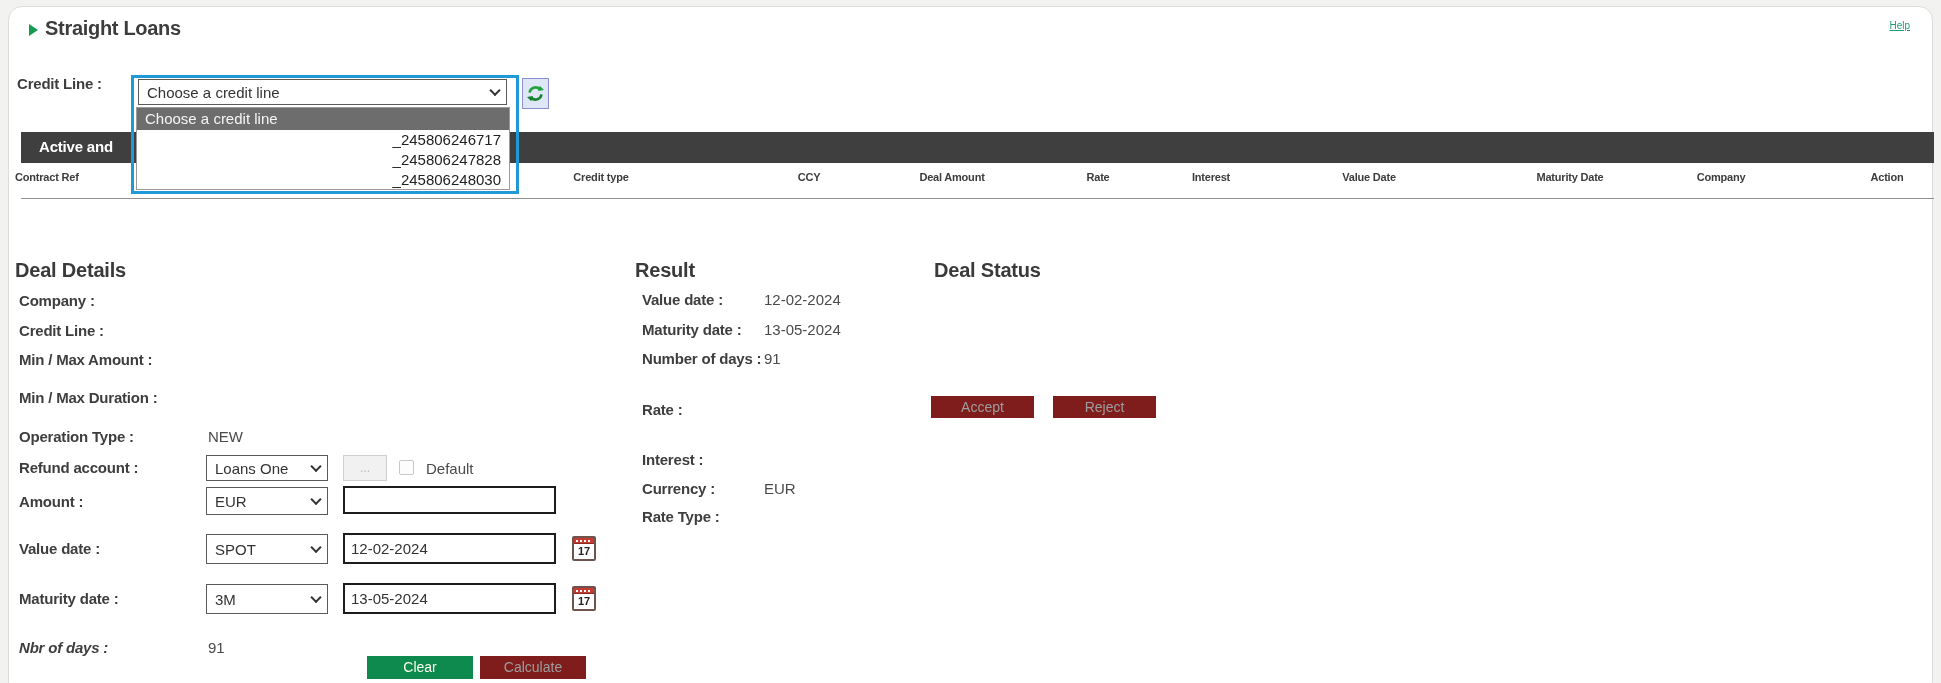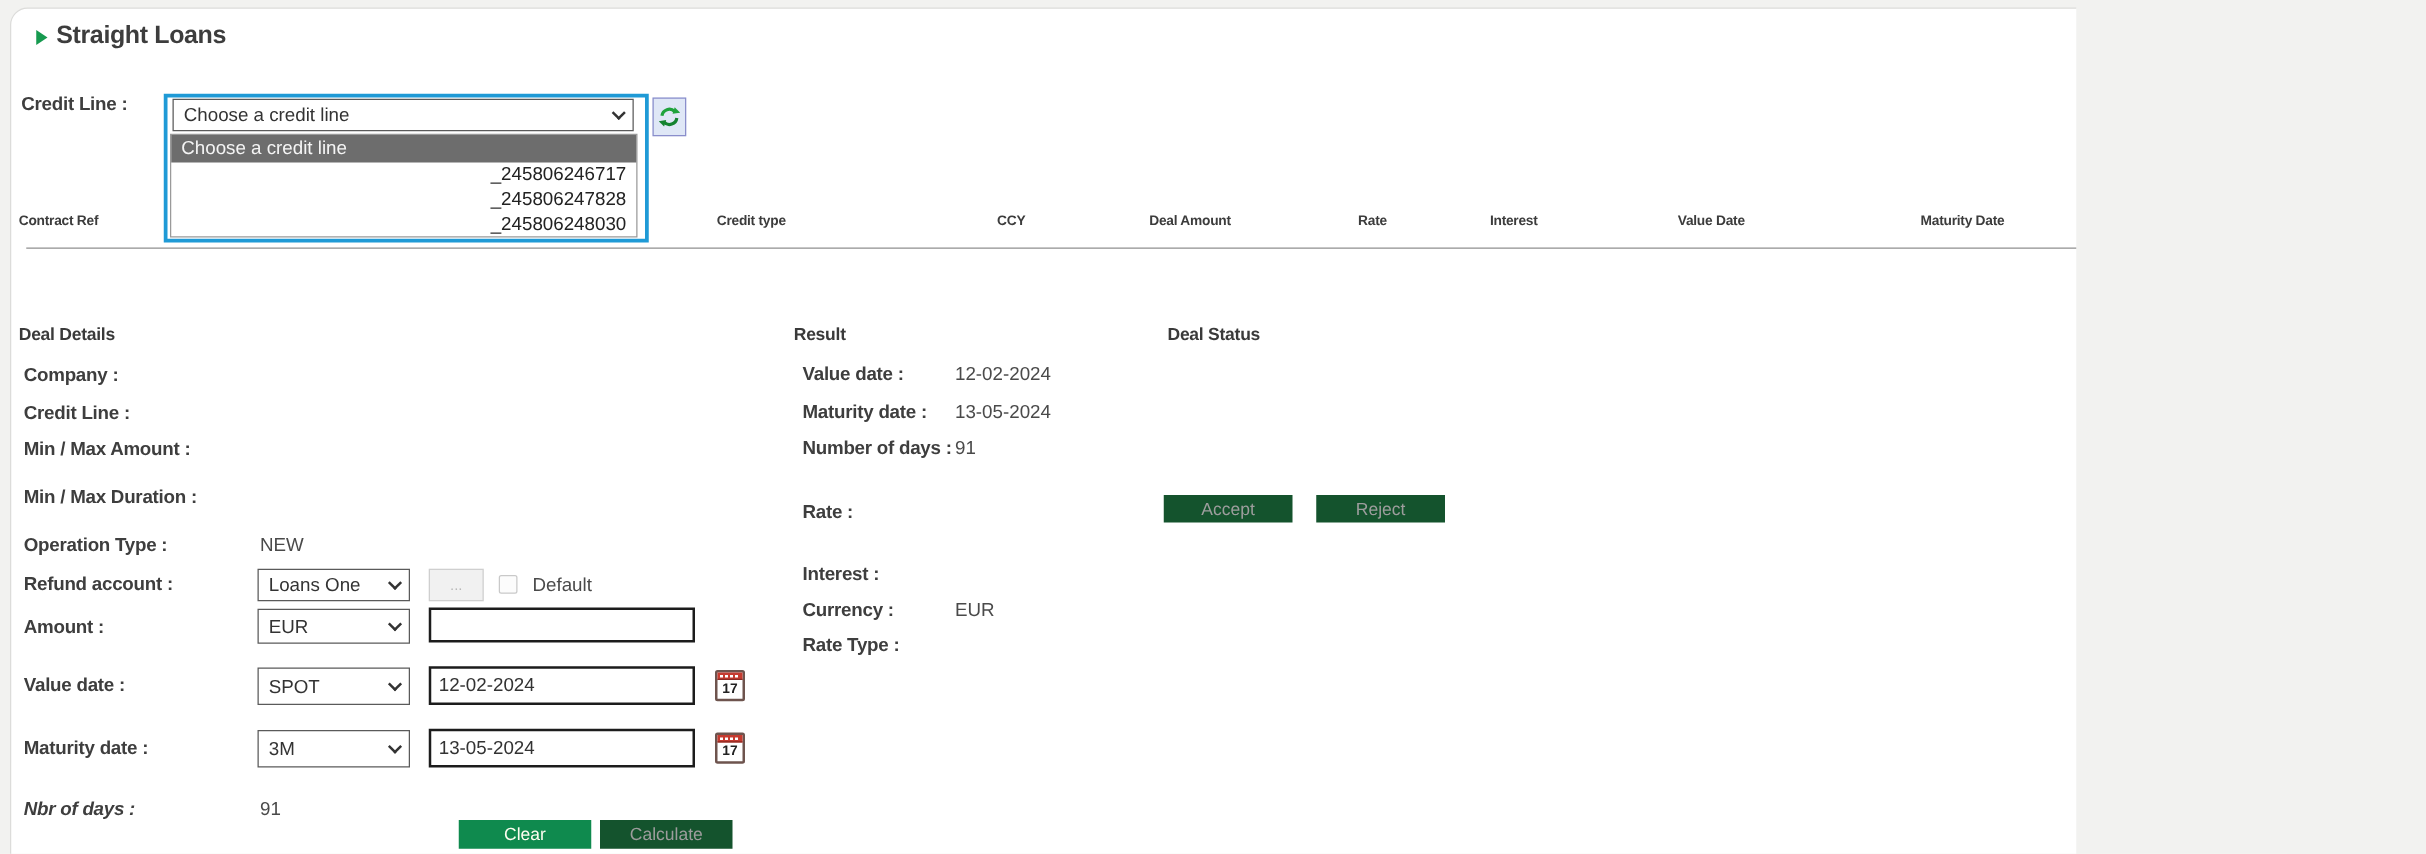--- a/index.html
+++ b/index.html
@@ -1,23 +1,23 @@
 <!DOCTYPE html>
 <html><head>
 <meta charset="utf-8">
 <style>
   * { margin:0; padding:0; box-sizing:border-box; }
   html,body { width:1941px; height:683px; background:#f2f2f0; font-family:"Liberation Sans","DejaVu Sans",sans-serif; }
-  #stage { position:relative; width:1661px; height:683px; overflow:hidden; }
+  #stage { position:relative; width:1941px; height:683px; overflow:hidden; }
   #panel { position:absolute; left:8px; top:6px; width:1925px; height:690px; background:#ffffff; border:1px solid #dcdcda; border-radius:14px; }
 
   .abs { position:absolute; white-space:nowrap; }
   .lbl { font-weight:bold; font-size:15px; color:#3e3e3e; letter-spacing:-0.2px; }
   .val { font-size:15px; color:#4a4a4a; }
-  .heading { font-weight:bold; font-size:14px; color:#3a3a3a; letter-spacing:-0.2px; }
+  .heading { font-weight:bold; font-size:20px; color:#3a3a3a; letter-spacing:-0.2px; }
 
   
   .title-arrow { width:0; height:0; border-left:9px solid #169a4f; border-top:6px solid transparent; border-bottom:6px solid transparent; }
   .page-title { font-size:20px; font-weight:bold; color:#3d3d3d; letter-spacing:-0.3px; }
   .help-link { font-size:10px; color:#1f9c70; text-decoration:underline; cursor:pointer; }
 
   
   .bar { position:absolute; left:12px; width:1913px; height:31px; background:#3f3f3f; }
   .bar span { position:absolute; left:18px; top:6px; color:#ffffff; font-weight:bold; font-size:15px; letter-spacing:-0.2px; }
 
@@ -37,21 +37,21 @@
   
   #refresh-btn { position:absolute; left:513px; top:71px; width:27px; height:31px; background:#dfe7f6; border:1px solid #8a8ecb; display:flex; align-items:center; justify-content:center; cursor:pointer; }
 
   
   .col { position:absolute; top:164px; font-weight:bold; font-size:11px; color:#3c3c3c; letter-spacing:-0.2px; }
   .col.center { transform:translateX(-50%); }
 
   
   .btn { position:absolute; text-align:center; font-size:14px; cursor:pointer; }
   .btn-green { background:#0f8a4e; color:#fdfdf0; }
-  .btn-disabled { background:#14532d; color:#9d9d9d; cursor:default; }
+  .btn-disabled { background:#7f1d1d; color:#9d9d9d; cursor:default; }
   .mini-btn { position:absolute; background:#f1f1f1; border:1px solid #cfcfcf; color:#b8b8b8; font-size:12px; text-align:center; cursor:default; }
   .checkbox { position:absolute; width:15px; height:15px; background:#fcfcfc; border:1px solid #c9c9c9; border-radius:2px; cursor:pointer; }
 
   
   .cal { position:absolute; width:24px; height:25px; background:#fff; border:2px solid #6e544e; border-radius:2px; cursor:pointer; }
   .cal .cal-top { position:absolute; left:0; top:0; right:0; height:6px; background:#c63b30; border-bottom:1px solid #8c2a22; }
   .cal .cal-dots { position:absolute; left:2px; top:1.5px; right:2px; height:2px; background:repeating-linear-gradient(90deg,#fff 0 2px,transparent 2px 4px); }
   .cal .cal-day { position:absolute; left:0; right:0; top:7px; text-align:center; font-size:11px; font-weight:bold; color:#222; }
 
   .divider { position:absolute; left:12px; width:1913px; height:0; border-top:1px solid #909090; }
@@ -83,20 +83,23 @@
 
     <div id="refresh-btn">
       <svg width="17" height="17" viewBox="0 0 20 20">
         <path d="M3 9 A7 7 0 0 1 15 5" fill="none" stroke="#1fa33c" stroke-width="3"></path>
         <path d="M17 11 A7 7 0 0 1 5 15" fill="none" stroke="#14832f" stroke-width="3"></path>
         <polygon points="15,1 20,6 13,7" fill="#1fa33c"></polygon>
         <polygon points="5,19 0,14 7,13" fill="#14832f"></polygon>
       </svg>
     </div>
 
+    <div class="bar" style="top:125px;">
+      <span>Active and</span>
+    </div>
 
     <div class="col" style="left:6px;">Contract Ref</div>
     <div class="col center" style="left:592px;">Credit type</div>
     <div class="col center" style="left:800px;">CCY</div>
     <div class="col center" style="left:943px;">Deal Amount</div>
     <div class="col center" style="left:1089px;">Rate</div>
     <div class="col center" style="left:1202px;">Interest</div>
     <div class="col center" style="left:1360px;">Value Date</div>
     <div class="col center" style="left:1561px;">Maturity Date</div>
     <div class="col center" style="left:1712px;">Company</div>

